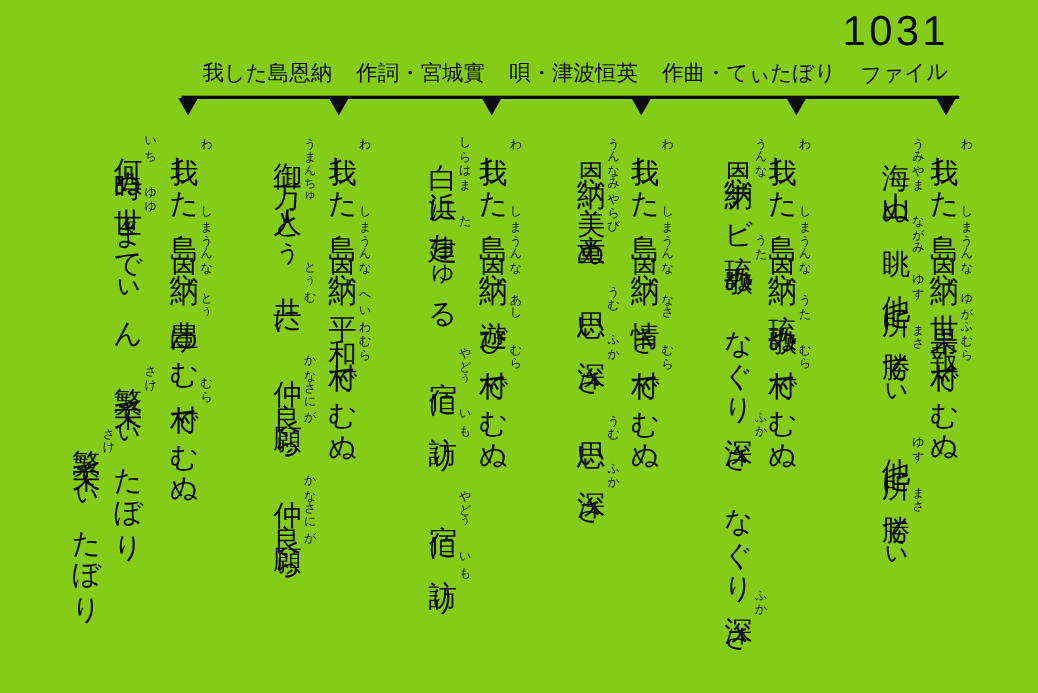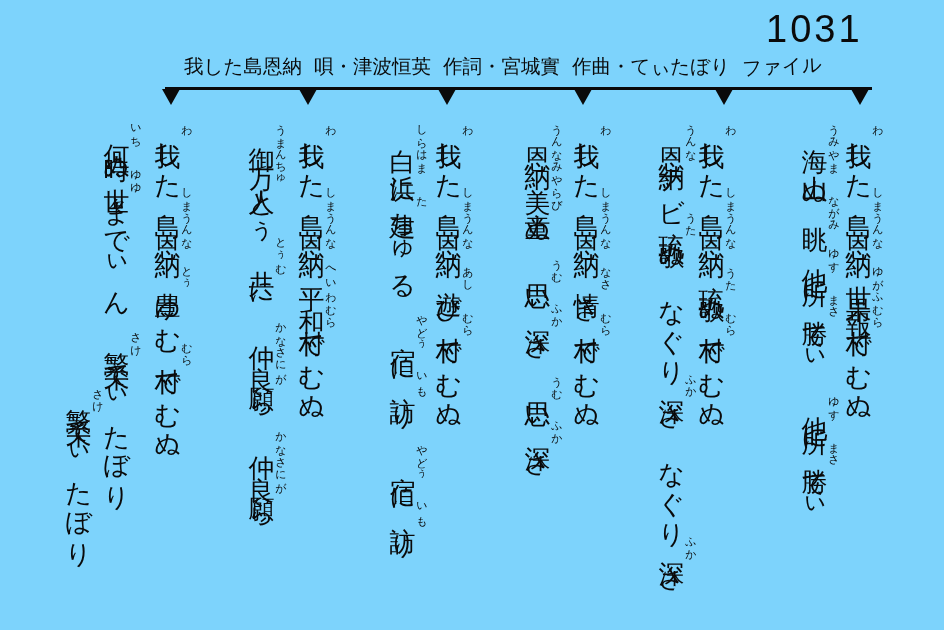--- a/index.html
+++ b/index.html
@@ -9,37 +9,37 @@
     height: 630px;
     background: #ffffff;
     font-family: "Liberation Sans", sans-serif;
     color: #0a0a0a;
     overflow: hidden;
   }
   #page {
     position: relative;
     width: 944px;
     height: 630px;
-    background: #7dd3fc;
+    background: #84cc16;
   }
   .page-number {
     position: absolute;
     top: 8px;
     left: 766px;
     font-size: 38px;
     letter-spacing: 3px;
     font-weight: 400;
     white-space: nowrap;
   }
   .credits {
     position: absolute;
     top: 53px;
     left: 184px;
     display: flex;
-    gap: 12px;
+    gap: 22px;
     font-size: 19.5px;
     white-space: nowrap;
     align-items: baseline;
   }
   .file-label {
     transform: rotate(-3deg);
   }
   .rule {
     position: absolute;
     left: 165px;
@@ -79,22 +79,22 @@
 </style>
 </head>
 <body>
 
 <div id="page">
 
   <div class="page-number">1031</div>
 
   <div class="credits">
     <span>我した島恩納</span>
+    <span>作詞・宮城實</span>
     <span>唄・津波恒英</span>
-    <span>作詞・宮城實</span>
     <span>作曲・てぃたぼり</span>
     <span class="file-label">ファイル</span>
   </div>
 
   <div class="rule"></div>
 
   <div id="markers">
       <div class="marker" style="left: 851px;"></div>
       <div class="marker" style="left: 715px;"></div>
       <div class="marker" style="left: 574px;"></div>

